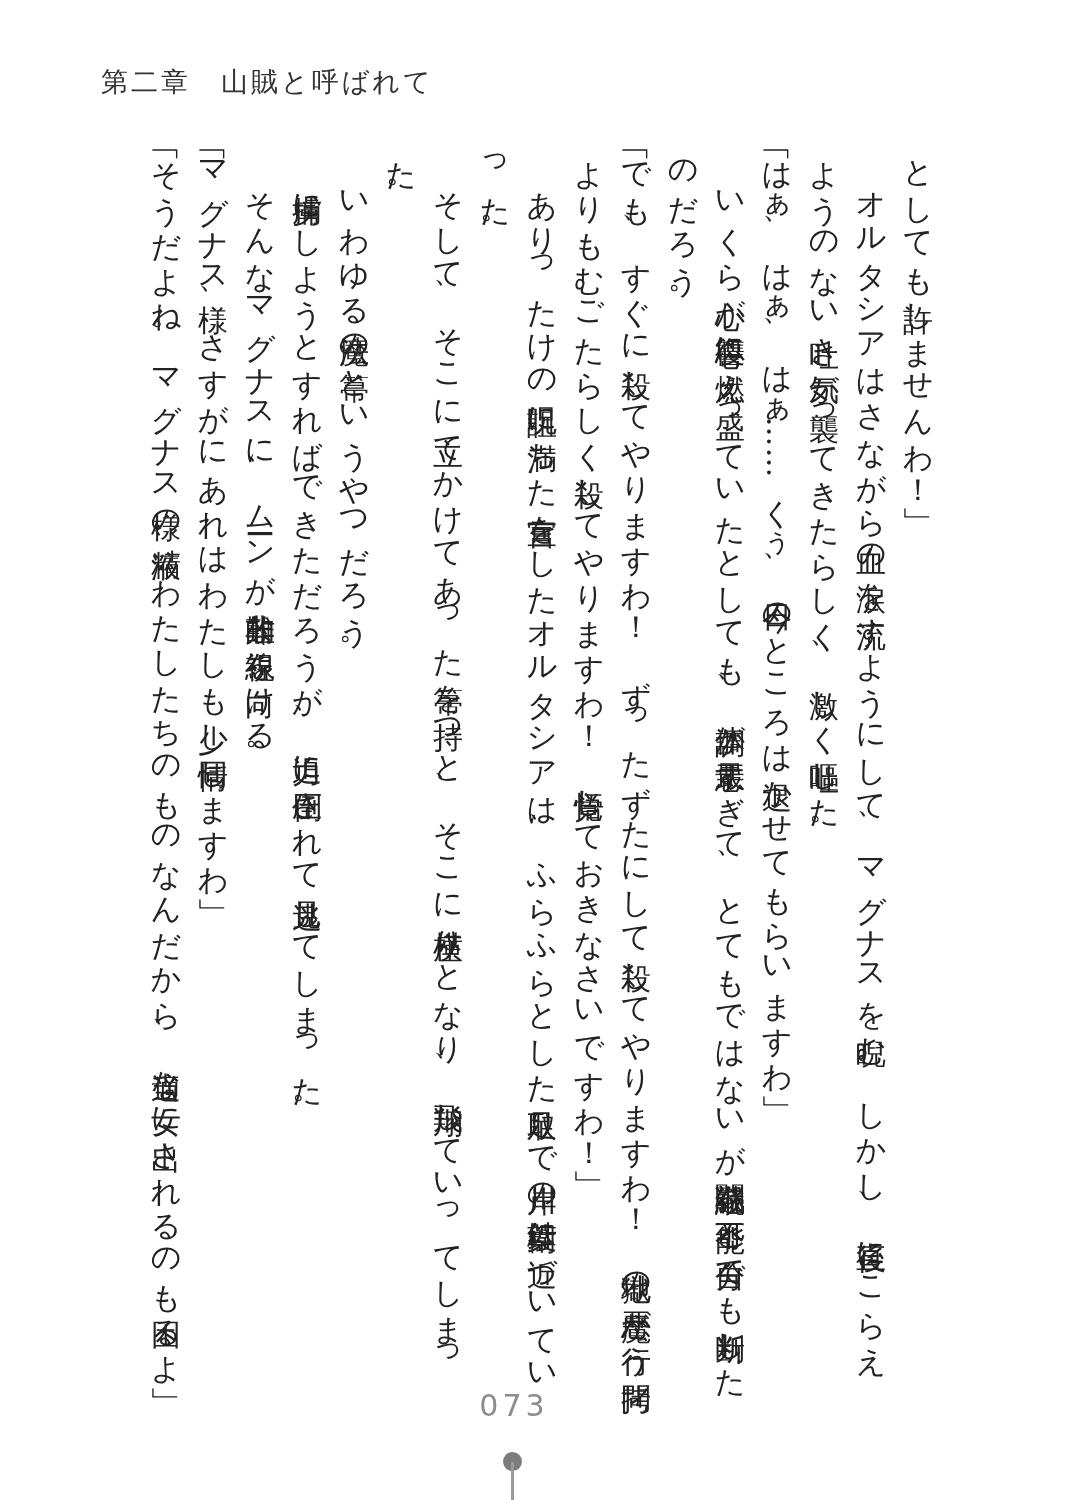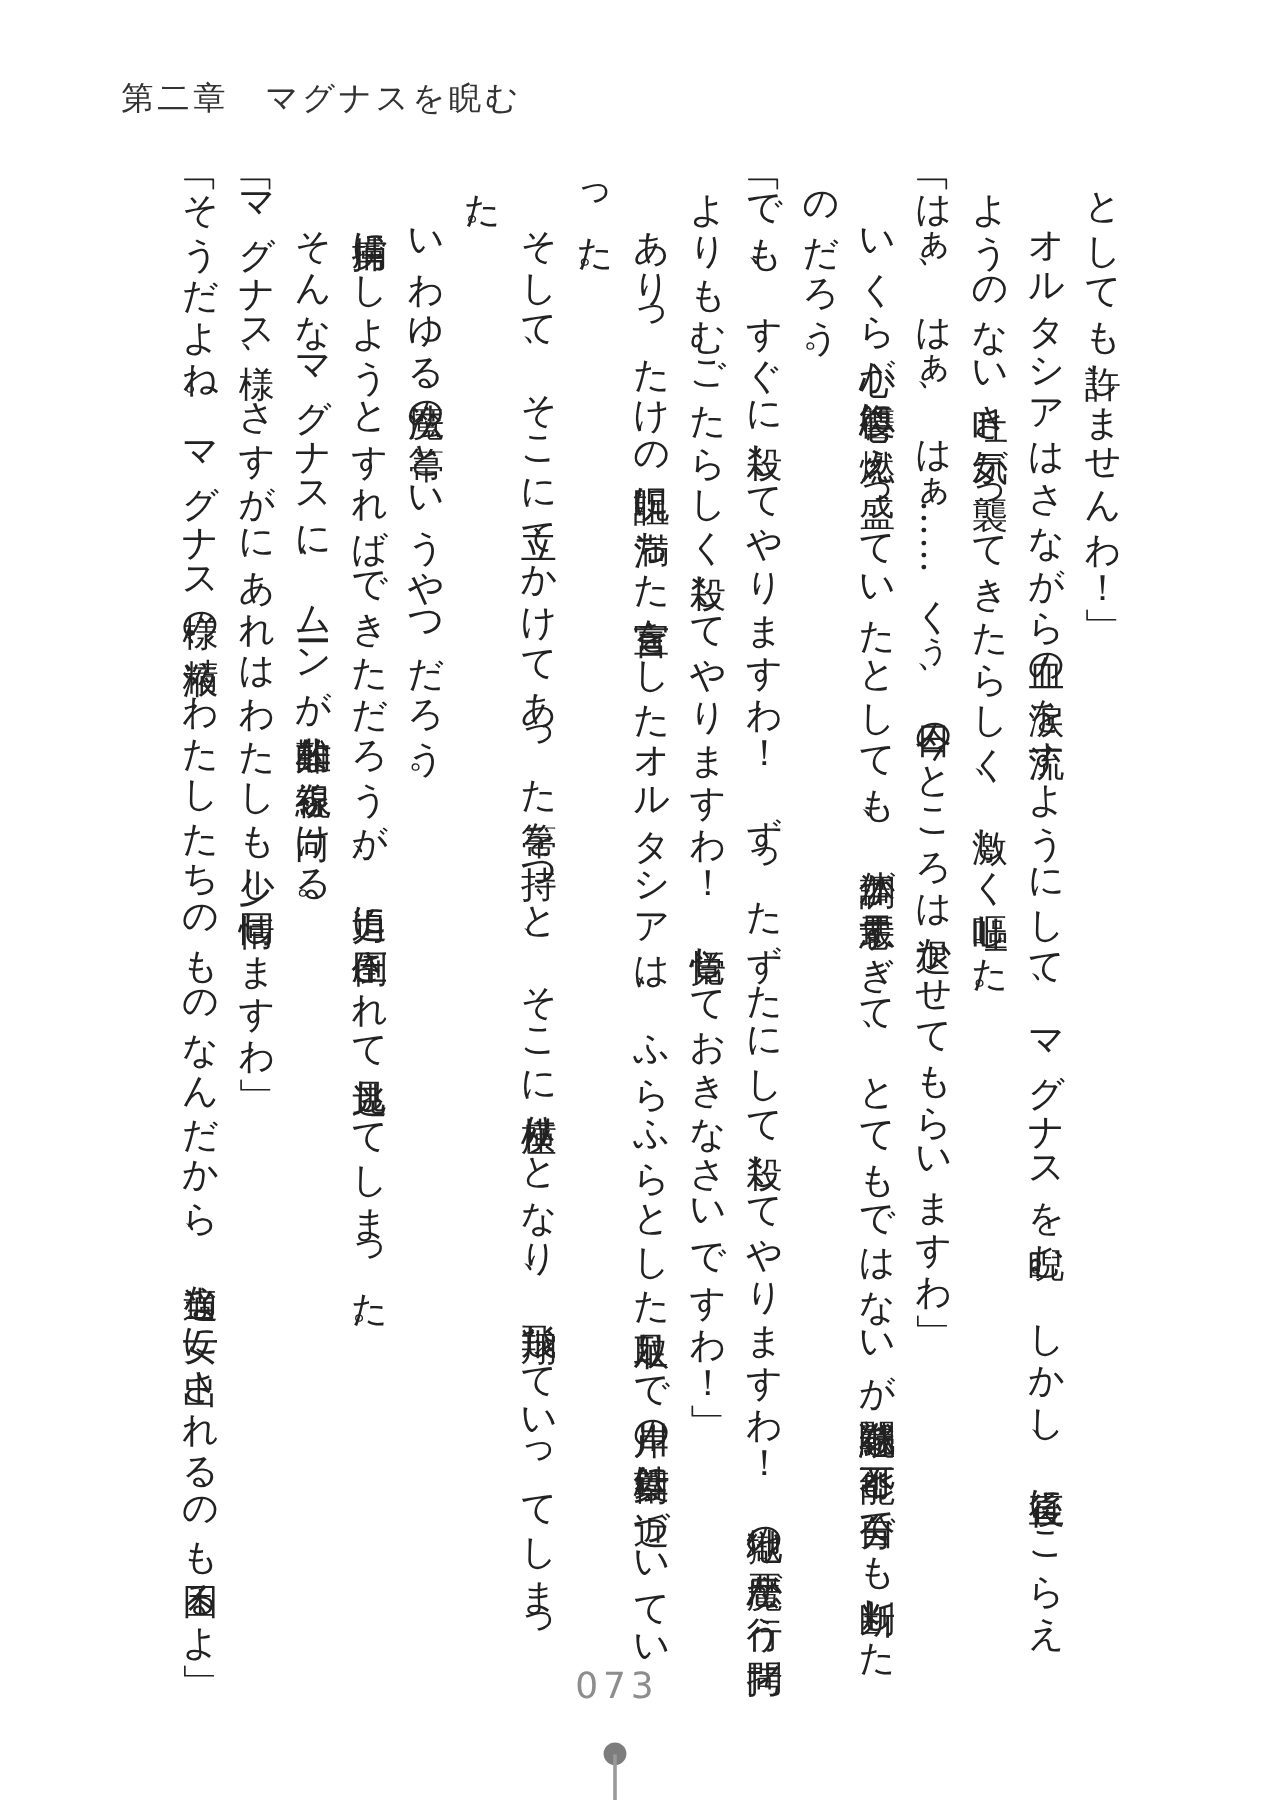--- a/index.html
+++ b/index.html
@@ -63,21 +63,21 @@
     top: 1462px;
     width: 3px;
     height: 38px;
     background: #9a9a9a;
   }
 </style>
 </head>
 <body>
 
 <div class="page">
-  <div class="running-head">第二章　マグナスを睨む</div>
+  <div class="running-head">第二章　山賊と呼ばれて</div>
 
   <div class="body-text">
       <p class="para">としても許しませんわ！」</p>
       <p class="para indent">オルタシアはさながら血の涙を流すようにして、マグナスを睨む。しかし、直後にこらえようのない吐き気が襲ってきたらしく、激しく嘔吐した。</p>
       <p class="para">「はぁ、はぁ、はぁ……くぅ、今日のところは退かせてもらいますわ」</p>
       <p class="para indent">いくら心が復讐心に燃え盛っていたとしても、体調が最悪すぎて、とてもではないが戦闘継続を不可能と自分でも判断したのだろう。</p>
       <p class="para">「でも、すぐに殺してやりますわ！　ずったずたにして殺してやりますわ！　地獄の悪魔が行う拷問よりもむごたらしく殺してやりますわ！　覚悟しておきなさいですわ！」</p>
       <p class="para indent">ありったけの呪詛に満ちた宣言をしたオルタシアは、ふらふらとした足取りで川岸の針葉樹に近づいていった。</p>
       <p class="para indent">そして、そこに立てかけてあった箒を持つと、そこに横座りとなり、飛翔していってしまった。</p>
       <p class="para indent">いわゆる魔法の箒というやつだろう。</p>

